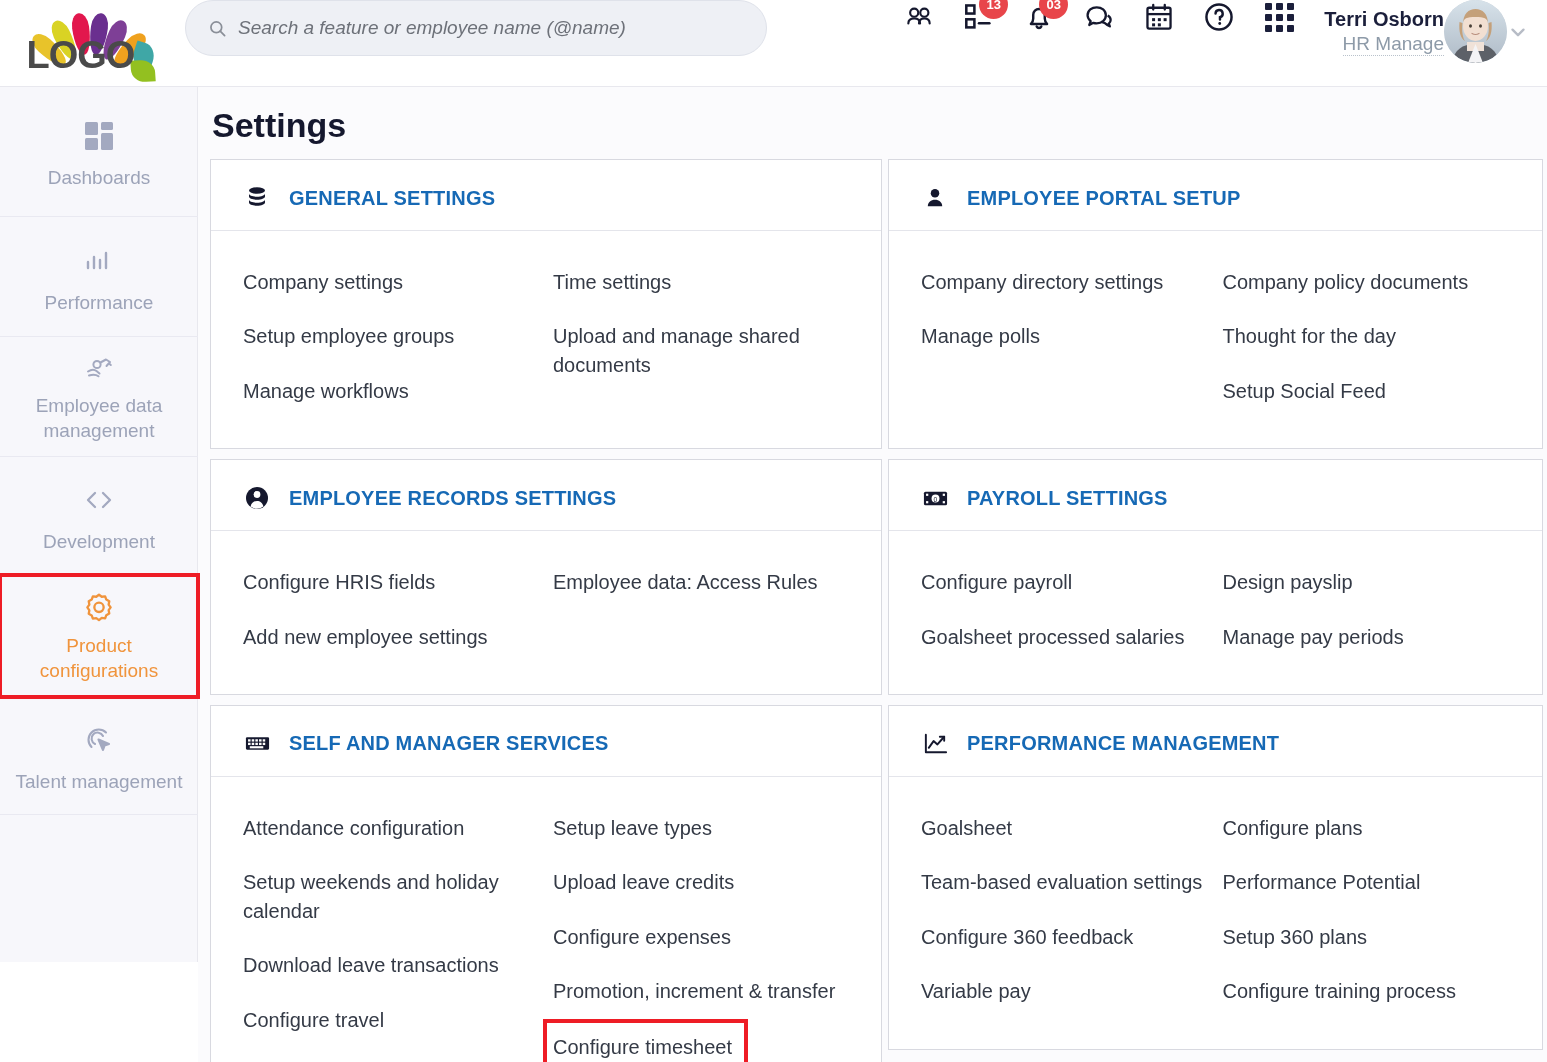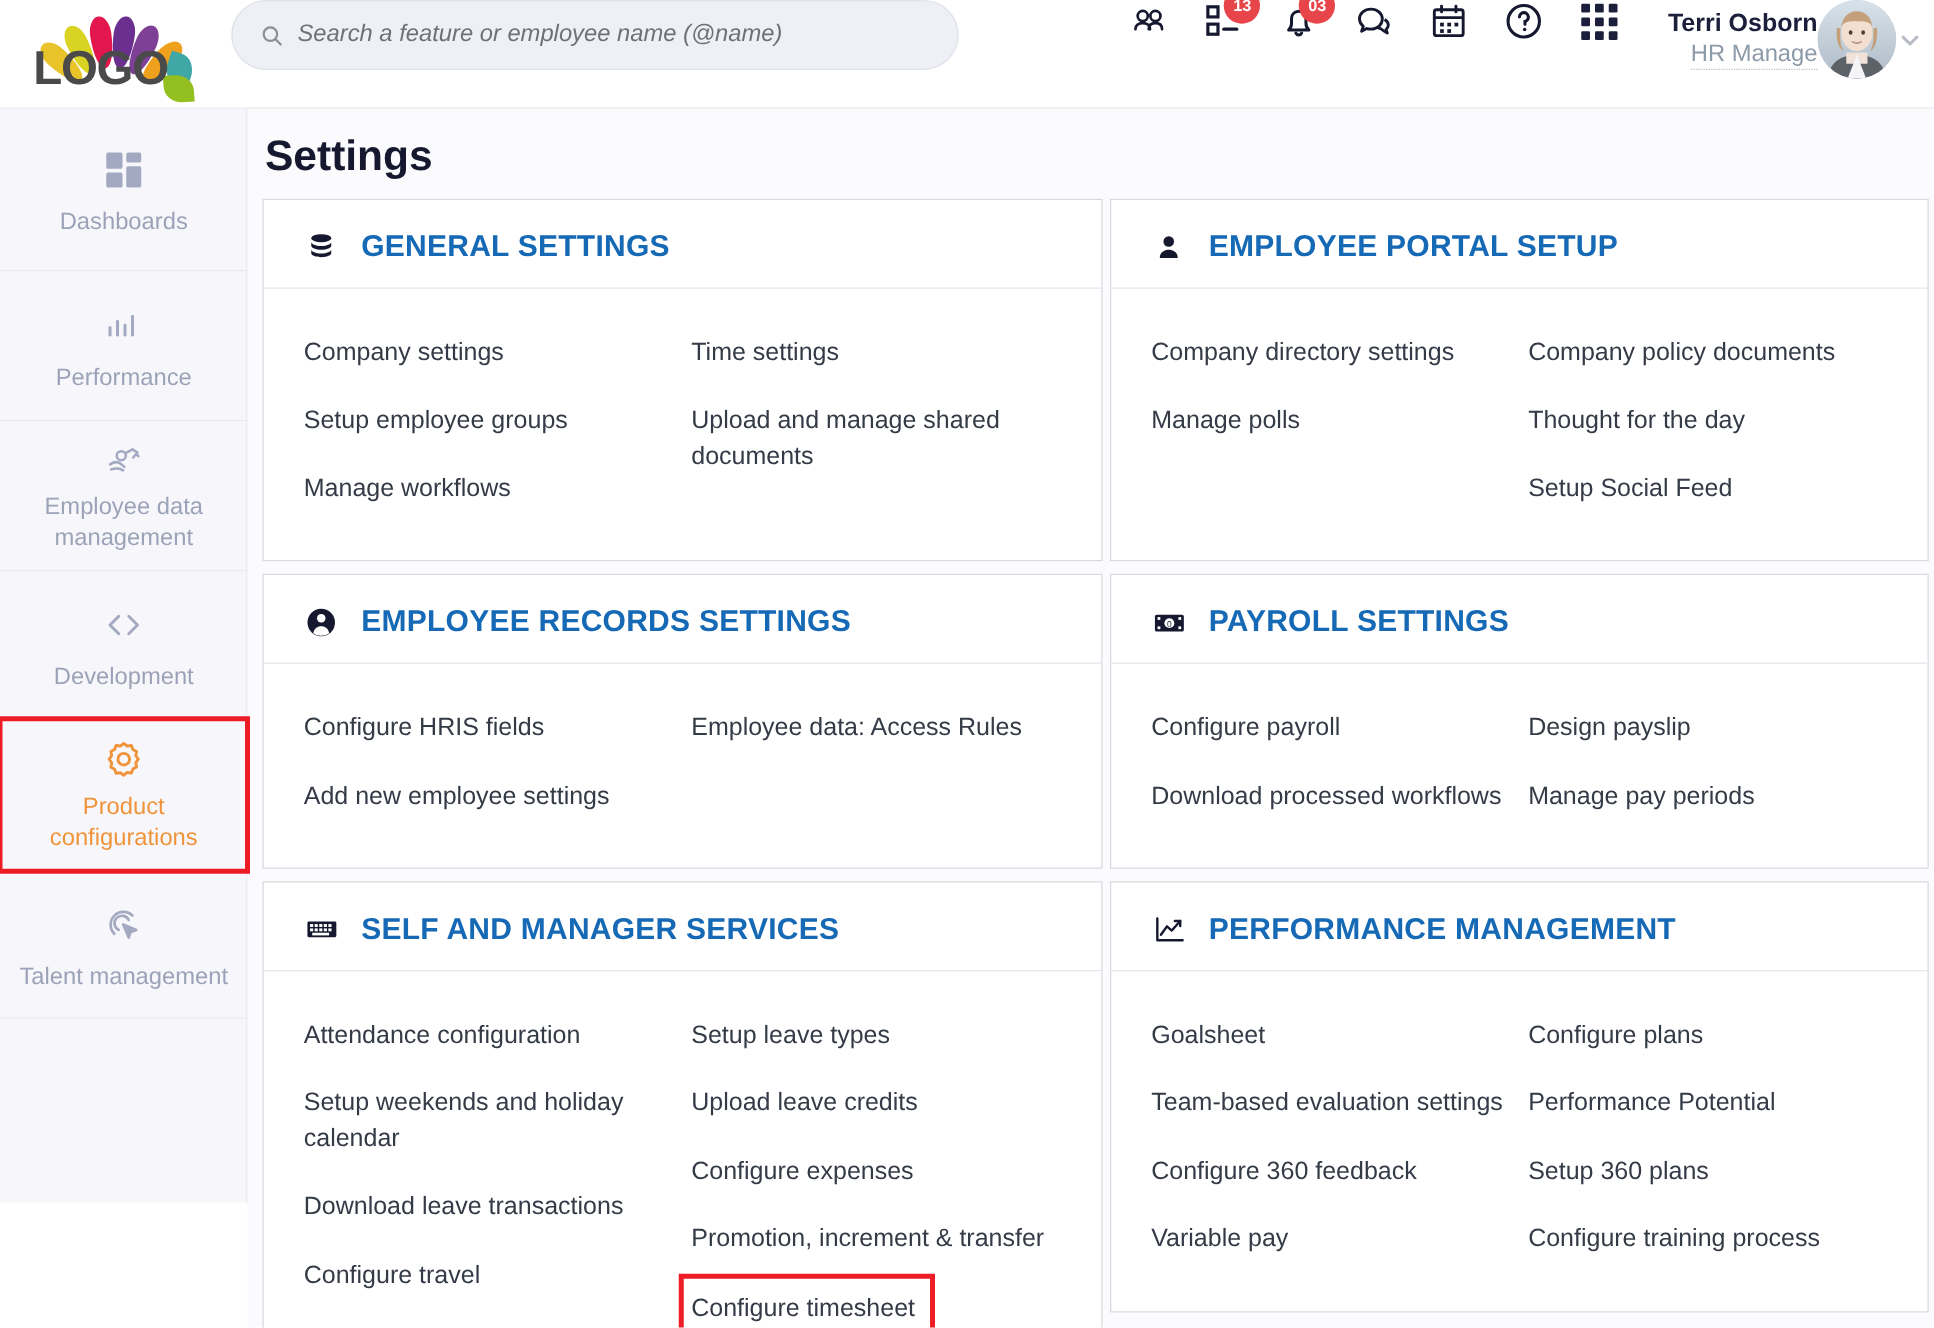--- a/index.html
+++ b/index.html
@@ -69,21 +69,21 @@
     font-size: 13px; font-weight: bold;
     display: flex; align-items: center; justify-content: center;
     line-height: 1;
   }
   .grid-icon { display: grid; grid-template-columns: repeat(3, 7px);
                grid-template-rows: repeat(3, 7px); gap: 4px; }
   .grid-icon i { background: #1b1f3b; border-radius: 1px; display: block; }
 
   .user-block {
     display: flex; align-items: center; 
-    margin-left: 28px; padding-right: 8px;
+    margin-left: 18px; padding-right: 18px;
   }
   .user-texts { text-align: right; line-height: 1.25; }
   .user-name { font-size: 20px; font-weight: bold; color: #1b1f3b; }
   .user-role {
     font-size: 19px; color: #8d9aa8;
     border-bottom: 1px dotted #b9c2cc; display: inline-block;
   }
   .avatar {
     width: 63px; height: 63px; border-radius: 50%;
     overflow: hidden; flex-shrink: 0;
@@ -145,21 +145,21 @@
     padding: 0;
   }
   .card-head {
     display: flex; align-items: center; gap: 18px;
     padding: 24px 32px 18px 32px;
     border-bottom: 1px solid #e4e5eb;
     margin: 0 0 0 0;
   }
   .card-icon { width: 28px; height: 28px; display: flex; align-items: center; justify-content: center; flex-shrink: 0; }
   .card-title {
-    font-size: 24px; font-weight: bold; letter-spacing: 0.2px;
+    font-size: 20px; font-weight: bold; letter-spacing: 0.2px;
     color: #1669b5;
   }
   .card-body {
     display: grid; grid-template-columns: 1fr 1fr;
     column-gap: 14px;
     padding: 24px 32px 30px 32px;
   }
   .link-item {
     font-size: 20px; color: #343a46;
     padding: 13px 0; line-height: 1.42;
@@ -476,21 +476,21 @@
             <rect x="21.5" y="9" width="2.3" height="2.3" fill="#ffffff"></rect>
             <rect x="4.2" y="16.7" width="2.3" height="2.3" fill="#ffffff"></rect>
             <rect x="21.5" y="16.7" width="2.3" height="2.3" fill="#ffffff"></rect>
           </svg>
         </span>
         <span class="card-title">PAYROLL SETTINGS</span>
       </div>
       <div class="card-body">
         <div class="col">
           <div class="link-item">Configure payroll</div>
-          <div class="link-item">Download processed workflows</div>
+          <div class="link-item">Goalsheet processed salaries</div>
         </div>
         <div class="col">
           <div class="link-item">Design payslip</div>
           <div class="link-item">Manage pay periods</div>
         </div>
       </div>
     </div>
 
     <div class="card c-self">
       <div class="card-head">

